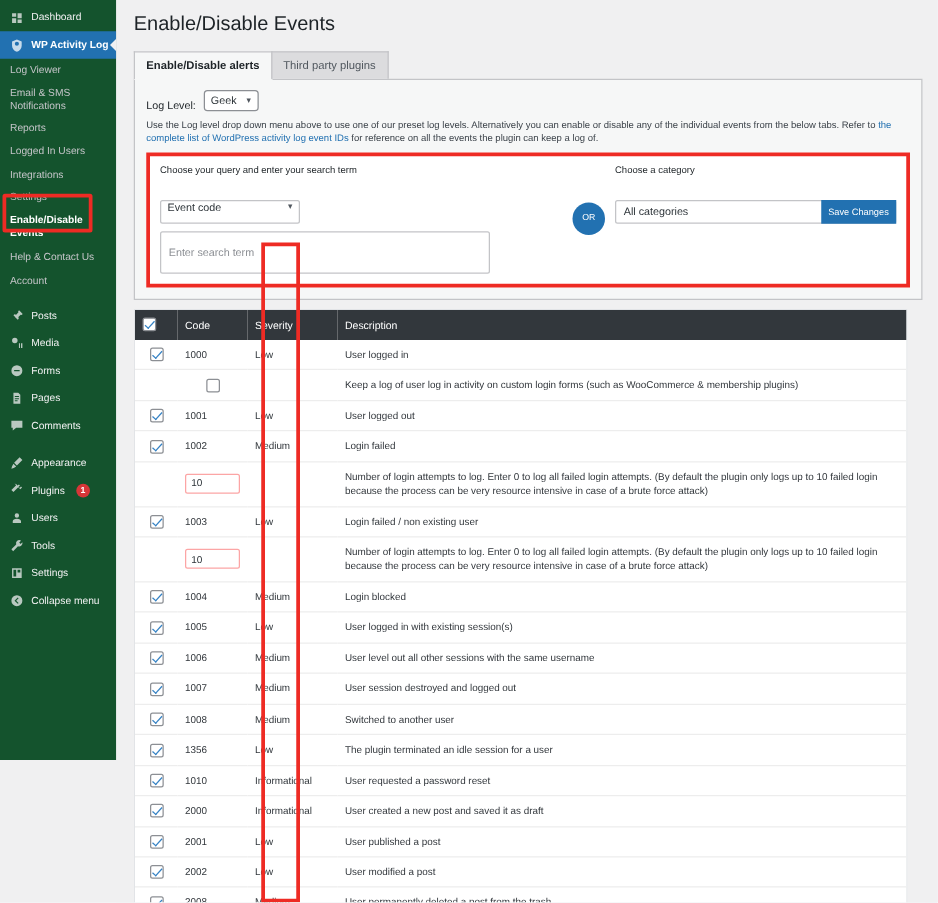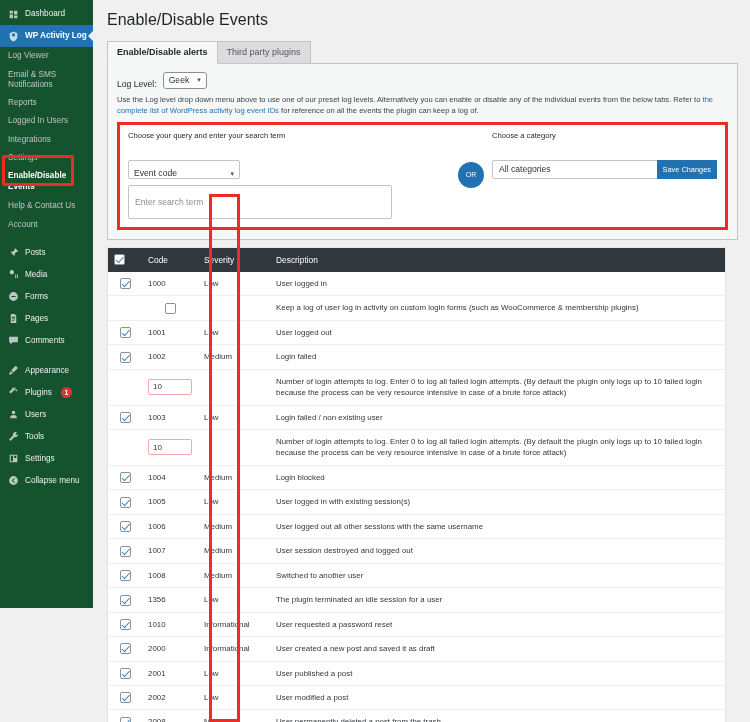--- a/index.html
+++ b/index.html
@@ -81,21 +81,21 @@
   
   .query-strip {
     margin-top: 6px; background: #fff; border: 3px solid #ee2b24;
     display: flex; padding: 6px 8px 8px 8px; position: relative; min-height: 54px;
   }
   .q-left { width: 330px; }
   .q-label { font-size: 7.6px; color: #1d2327; margin-bottom: 20px; }
   .q-select {
     width: 112px; height: 19px; background: #fff; border: 1px solid #c3c4c7;
     border-radius: 2px; font-size: 8.6px; color: #2c3338;
-    display: flex; align-items: flex-end; justify-content: space-between; padding: 0 5px;
+    display: flex; align-items: flex-start; justify-content: space-between; padding: 0 5px;
   }
   .q-input {
     margin-top: 6px; width: 264px; height: 19px; background: #fff;
     border: 1px solid #c3c4c7; border-radius: 2px;
     font-size: 8.6px; color: #8c8f94; display: flex; align-items: center; padding: 16px 6px;
   }
   .or-circle {
     width: 26px; height: 26px; border-radius: 50%; background: #2271b1;
     color: #fff; font-size: 7px; display: flex; align-items: center;
     justify-content: center; align-self: center; margin: 0 8px 0 0; flex: 0 0 26px;
@@ -412,21 +412,21 @@
             <tr>
               <td class="cb-cell"><span class="cbx checked"></span></td>
               <td>1005</td>
               <td>Low</td>
               <td>User logged in with existing session(s)</td>
             </tr>
             <tr>
               <td class="cb-cell"><span class="cbx checked"></span></td>
               <td>1006</td>
               <td>Medium</td>
-              <td>User logged out all other sessions with the same username</td>
+              <td>User level out all other sessions with the same username</td>
             </tr>
             <tr>
               <td class="cb-cell"><span class="cbx checked"></span></td>
               <td>1007</td>
               <td>Medium</td>
               <td>User session destroyed and logged out</td>
             </tr>
             <tr>
               <td class="cb-cell"><span class="cbx checked"></span></td>
               <td>1008</td>

